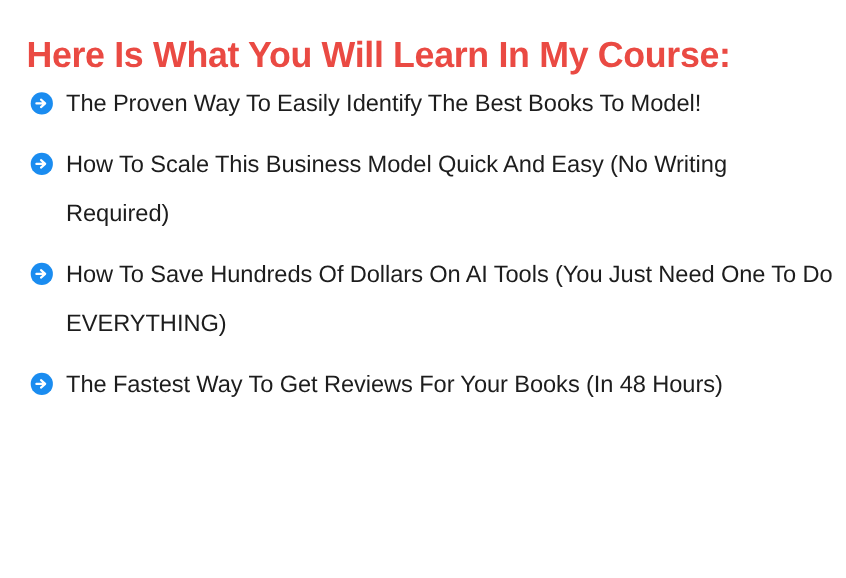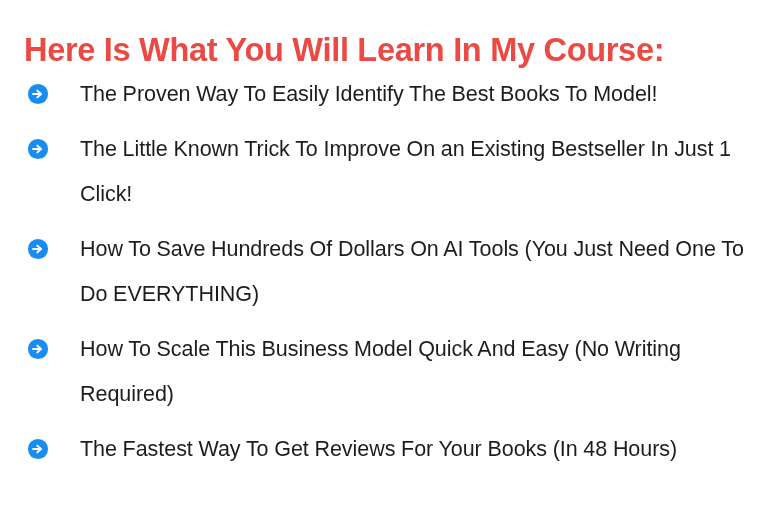--- a/index.html
+++ b/index.html
@@ -78,21 +78,20 @@
   }
 
   .bullet-icon svg {
     display: block;
     width: 22px;
     height: 22px;
   }
 
   .benefit-text {
     display: block;
-    margin-left: 20px;
   }
 </style>
 </head>
 <body>
 
 <div class="page">
 
   <h1 class="headline">Here Is What You Will Learn In My Course:</h1>
 
   <ul class="benefits">
@@ -101,54 +100,45 @@
       <span class="bullet-icon">
         <svg viewBox="0 0 24 24" xmlns="http://www.w3.org/2000/svg" aria-hidden="true">
           <circle cx="12" cy="12" r="11" fill="#1a8cf0"></circle>
           <path d="M6.6 12 H14.4 M11.2 8.3 L15.4 12 L11.2 15.7" fill="none" stroke="#ffffff" stroke-width="2.1" stroke-linecap="round" stroke-linejoin="round"></path>
         </svg>
       </span>
       <span class="benefit-text">The Proven Way To Easily Identify The Best Books To Model!</span>
     </li>
 
 
+
     <li class="benefit-item">
       <span class="bullet-icon">
         <svg viewBox="0 0 24 24" xmlns="http://www.w3.org/2000/svg" aria-hidden="true">
           <circle cx="12" cy="12" r="11" fill="#1a8cf0"></circle>
           <path d="M6.6 12 H14.4 M11.2 8.3 L15.4 12 L11.2 15.7" fill="none" stroke="#ffffff" stroke-width="2.1" stroke-linecap="round" stroke-linejoin="round"></path>
         </svg>
       </span>
-      <span class="benefit-text">The Little Known Trick To Improve On an Existing Bestseller In Just 1 Click!</span>
+      <span class="benefit-text">How To Scale This Business Model Quick And Easy (No Writing Required)</span>
     </li>
 
     <li class="benefit-item">
       <span class="bullet-icon">
         <svg viewBox="0 0 24 24" xmlns="http://www.w3.org/2000/svg" aria-hidden="true">
           <circle cx="12" cy="12" r="11" fill="#1a8cf0"></circle>
           <path d="M6.6 12 H14.4 M11.2 8.3 L15.4 12 L11.2 15.7" fill="none" stroke="#ffffff" stroke-width="2.1" stroke-linecap="round" stroke-linejoin="round"></path>
         </svg>
       </span>
       <span class="benefit-text">How To Save Hundreds Of Dollars On AI Tools (You Just Need One To Do EVERYTHING)</span>
     </li>
 
     <li class="benefit-item">
       <span class="bullet-icon">
         <svg viewBox="0 0 24 24" xmlns="http://www.w3.org/2000/svg" aria-hidden="true">
           <circle cx="12" cy="12" r="11" fill="#1a8cf0"></circle>
           <path d="M6.6 12 H14.4 M11.2 8.3 L15.4 12 L11.2 15.7" fill="none" stroke="#ffffff" stroke-width="2.1" stroke-linecap="round" stroke-linejoin="round"></path>
         </svg>
       </span>
-      <span class="benefit-text">How To Scale This Business Model Quick And Easy (No Writing Required)</span>
-    </li>
-
-    <li class="benefit-item">
-      <span class="bullet-icon">
-        <svg viewBox="0 0 24 24" xmlns="http://www.w3.org/2000/svg" aria-hidden="true">
-          <circle cx="12" cy="12" r="11" fill="#1a8cf0"></circle>
-          <path d="M6.6 12 H14.4 M11.2 8.3 L15.4 12 L11.2 15.7" fill="none" stroke="#ffffff" stroke-width="2.1" stroke-linecap="round" stroke-linejoin="round"></path>
-        </svg>
-      </span>
       <span class="benefit-text">The Fastest Way To Get Reviews For Your Books (In 48 Hours)</span>
     </li>
 
   </ul>
 </div>
 
 </body></html>

